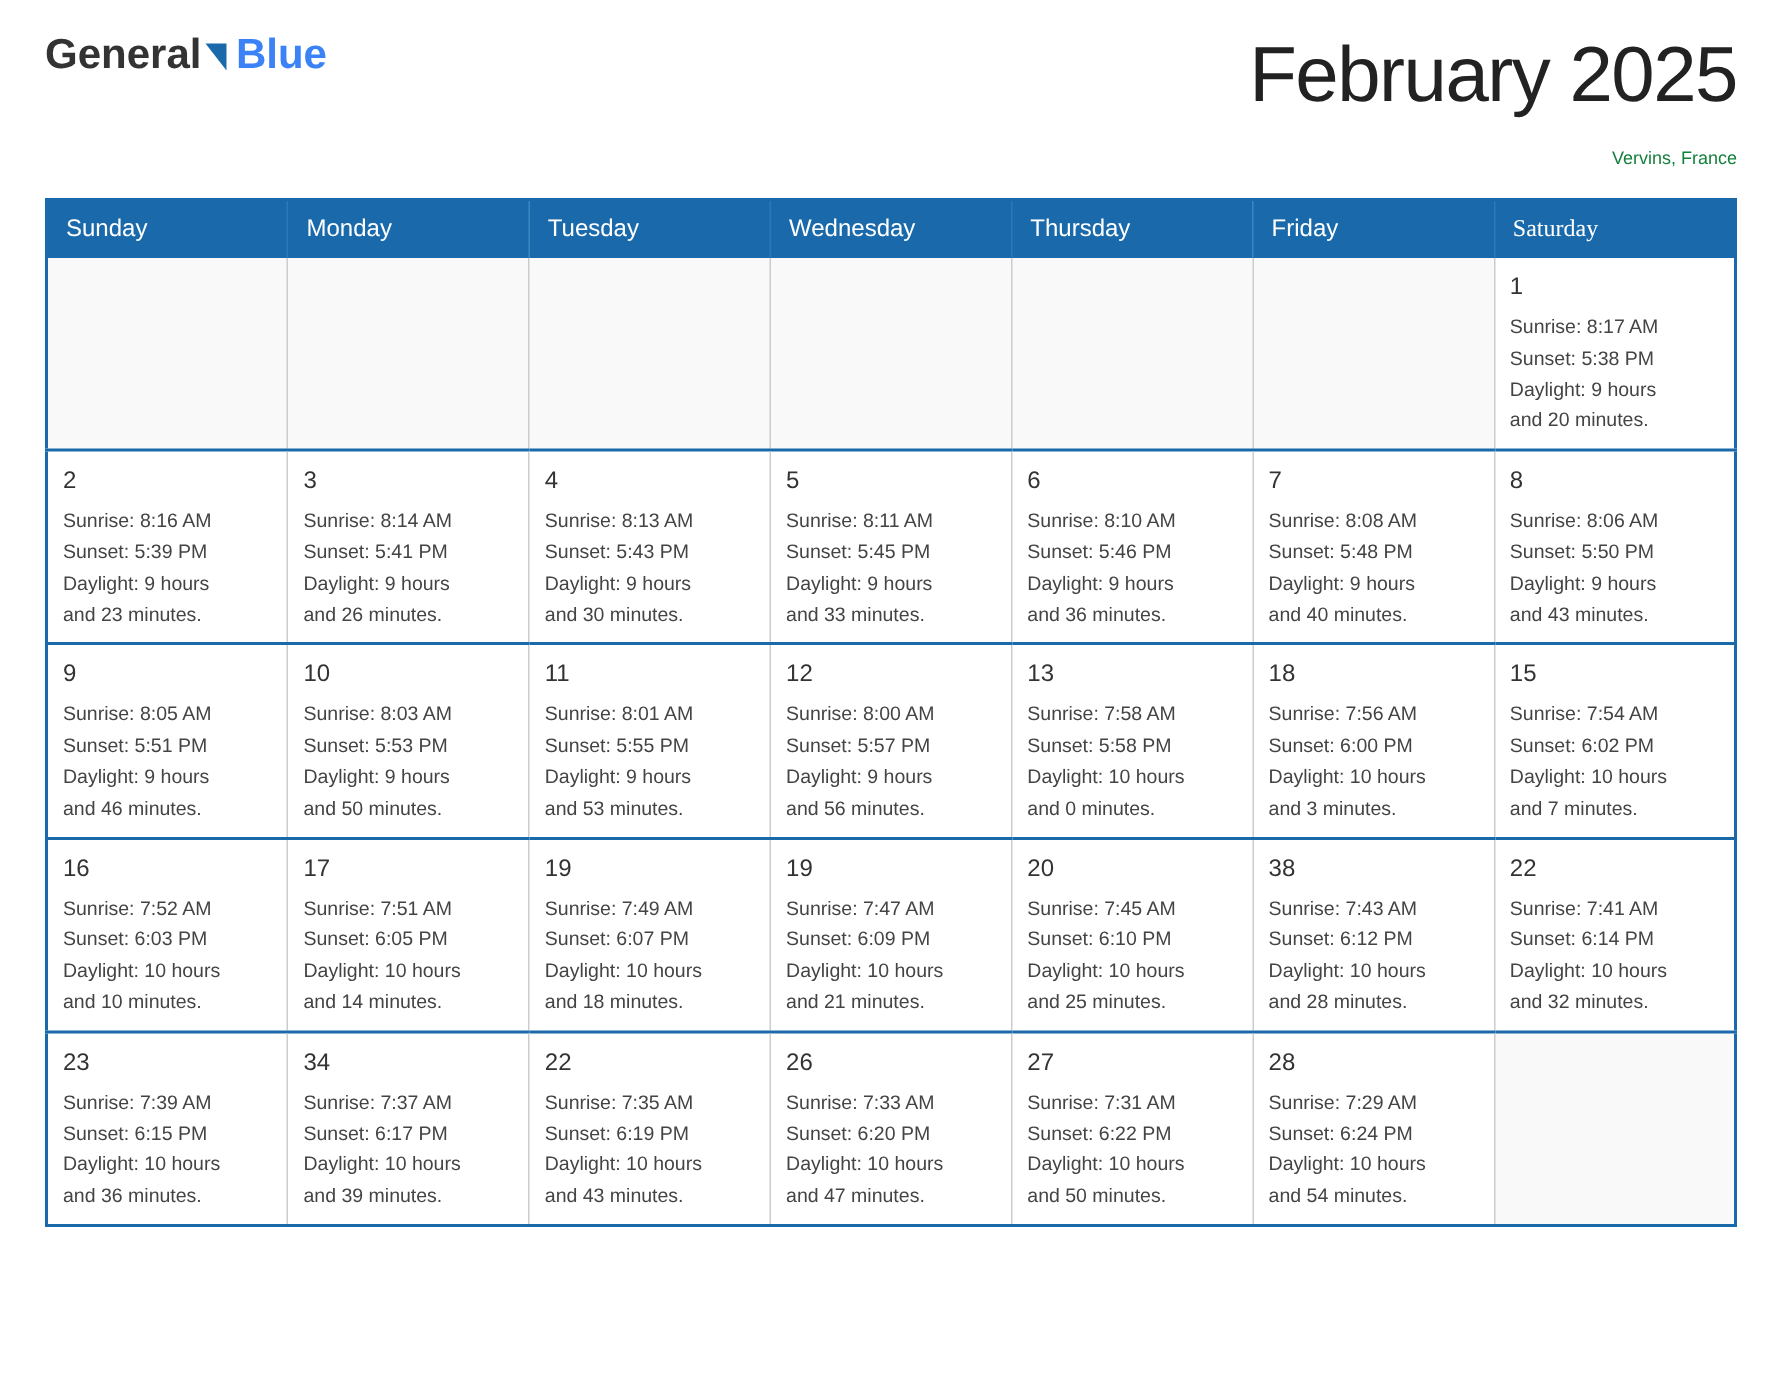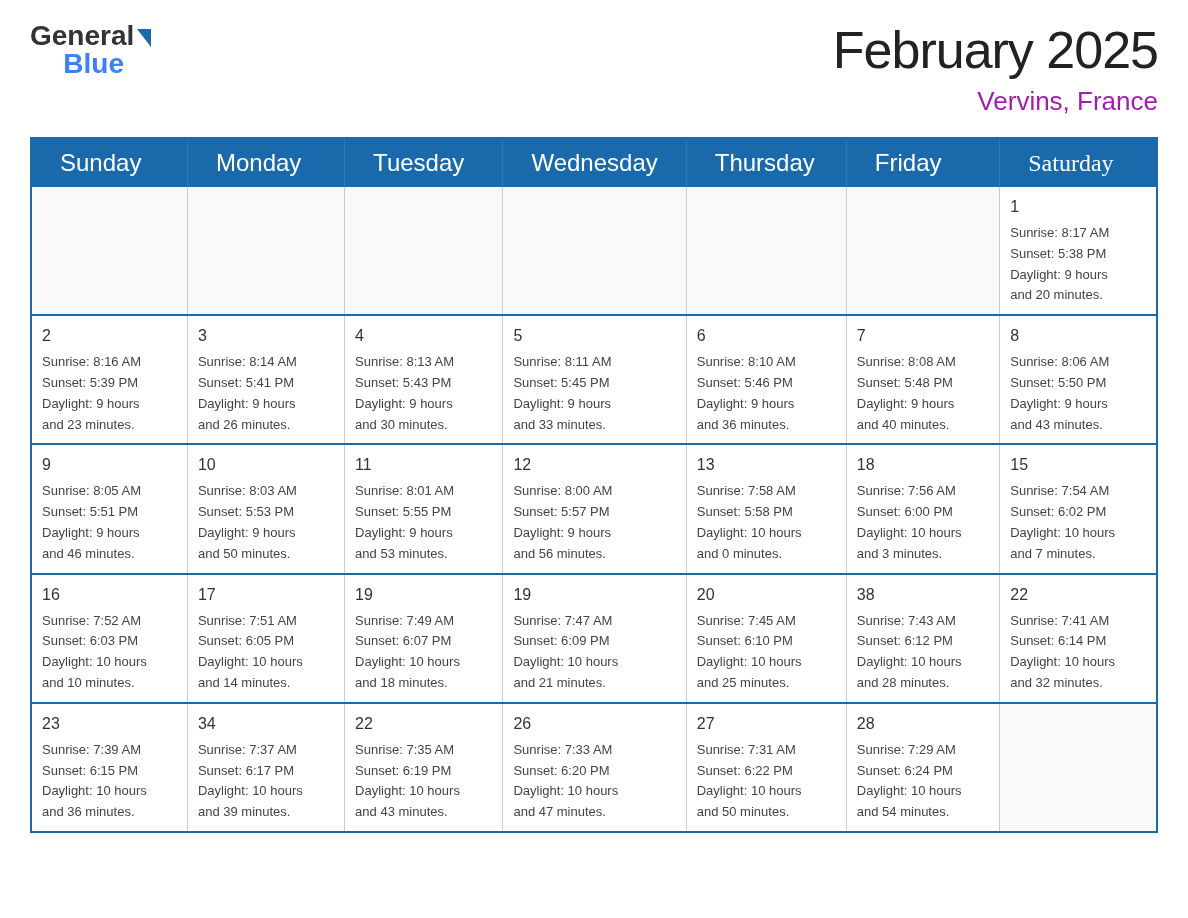--- a/index.html
+++ b/index.html
@@ -12,22 +12,22 @@
       padding: 20px 30px;
     }
     .header {
       display: flex;
       justify-content: space-between;
       align-items: flex-start;
       margin-bottom: 20px;
     }
     .logo {
       display: flex;
-      flex-direction: column;
-      align-items: center;
+      flex-direction: row;
+      align-items: flex-end;
     }
     .logo-text {
       display: flex;
       align-items: center;
     }
     .logo-general {
       font-size: 28px;
       font-weight: bold;
       color: #333;
     }
@@ -49,35 +49,35 @@
     .title-area {
       text-align: right;
     }
     .month-title {
       font-size: 52px;
       font-weight: normal;
       color: #222;
       letter-spacing: -1px;
     }
     .location {
-      font-size: 26px;
-      color: #a21caf;
-      margin-top: 6px;
+      font-size: 12px;
+      color: #15803d;
+      margin-top: 18px;
     }
     .calendar {
       width: 100%;
       border-collapse: collapse;
       border: 2px solid #1a6aab;
     }
     .calendar th {
       background-color: #1a6aab;
       color: #fff;
-      font-size: 24px;
+      font-size: 16px;
       font-weight: normal;
-      padding: 10px 28px;
+      padding: 10px 12px;
       text-align: left;
       border-right: 1px solid #2a7abb;
     }
     .calendar th:last-child {
       border-right: none;
       font-family: Liberation Serif, serif;
     }
     .calendar td {
       vertical-align: top;
       padding: 8px 10px;

